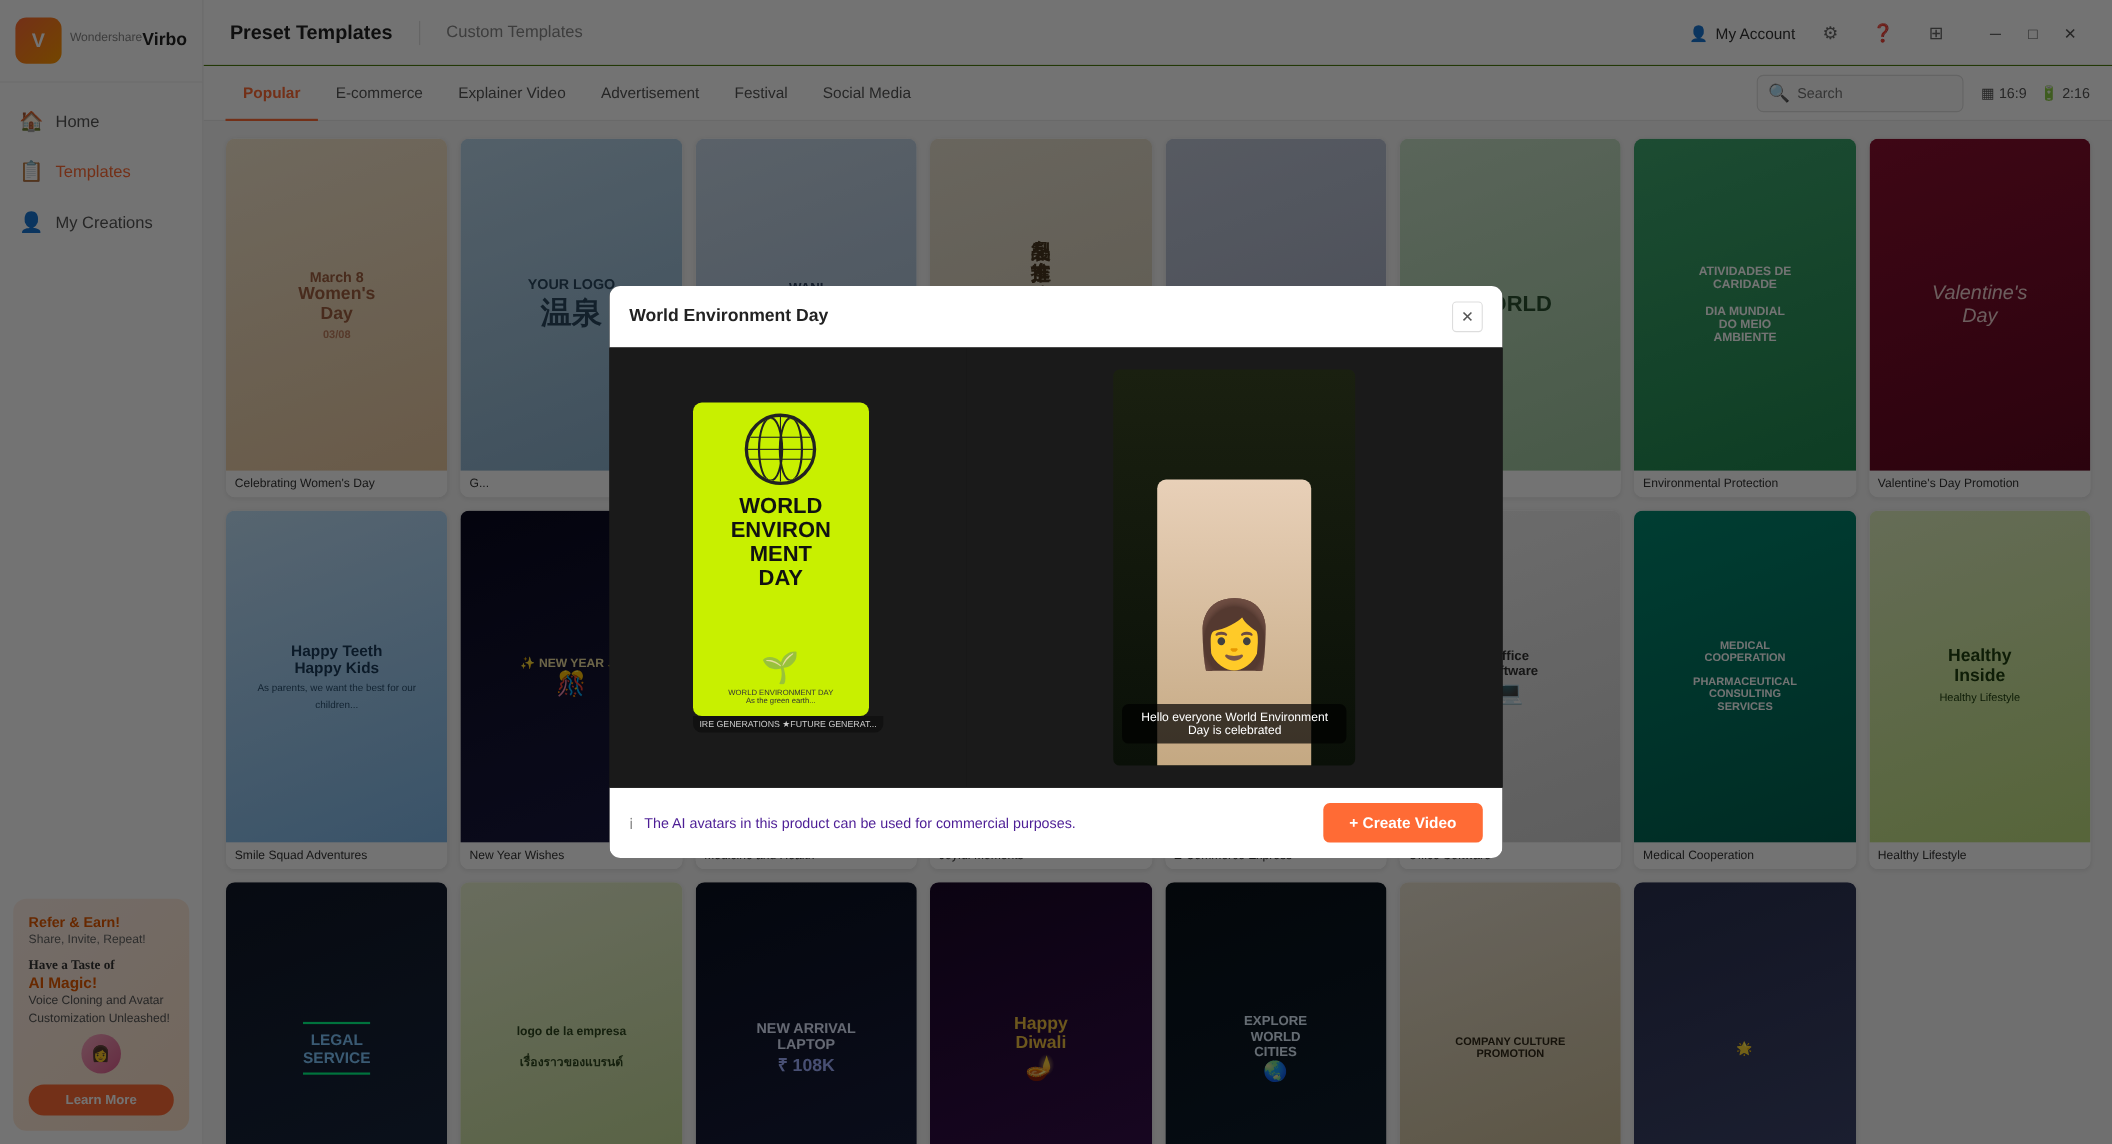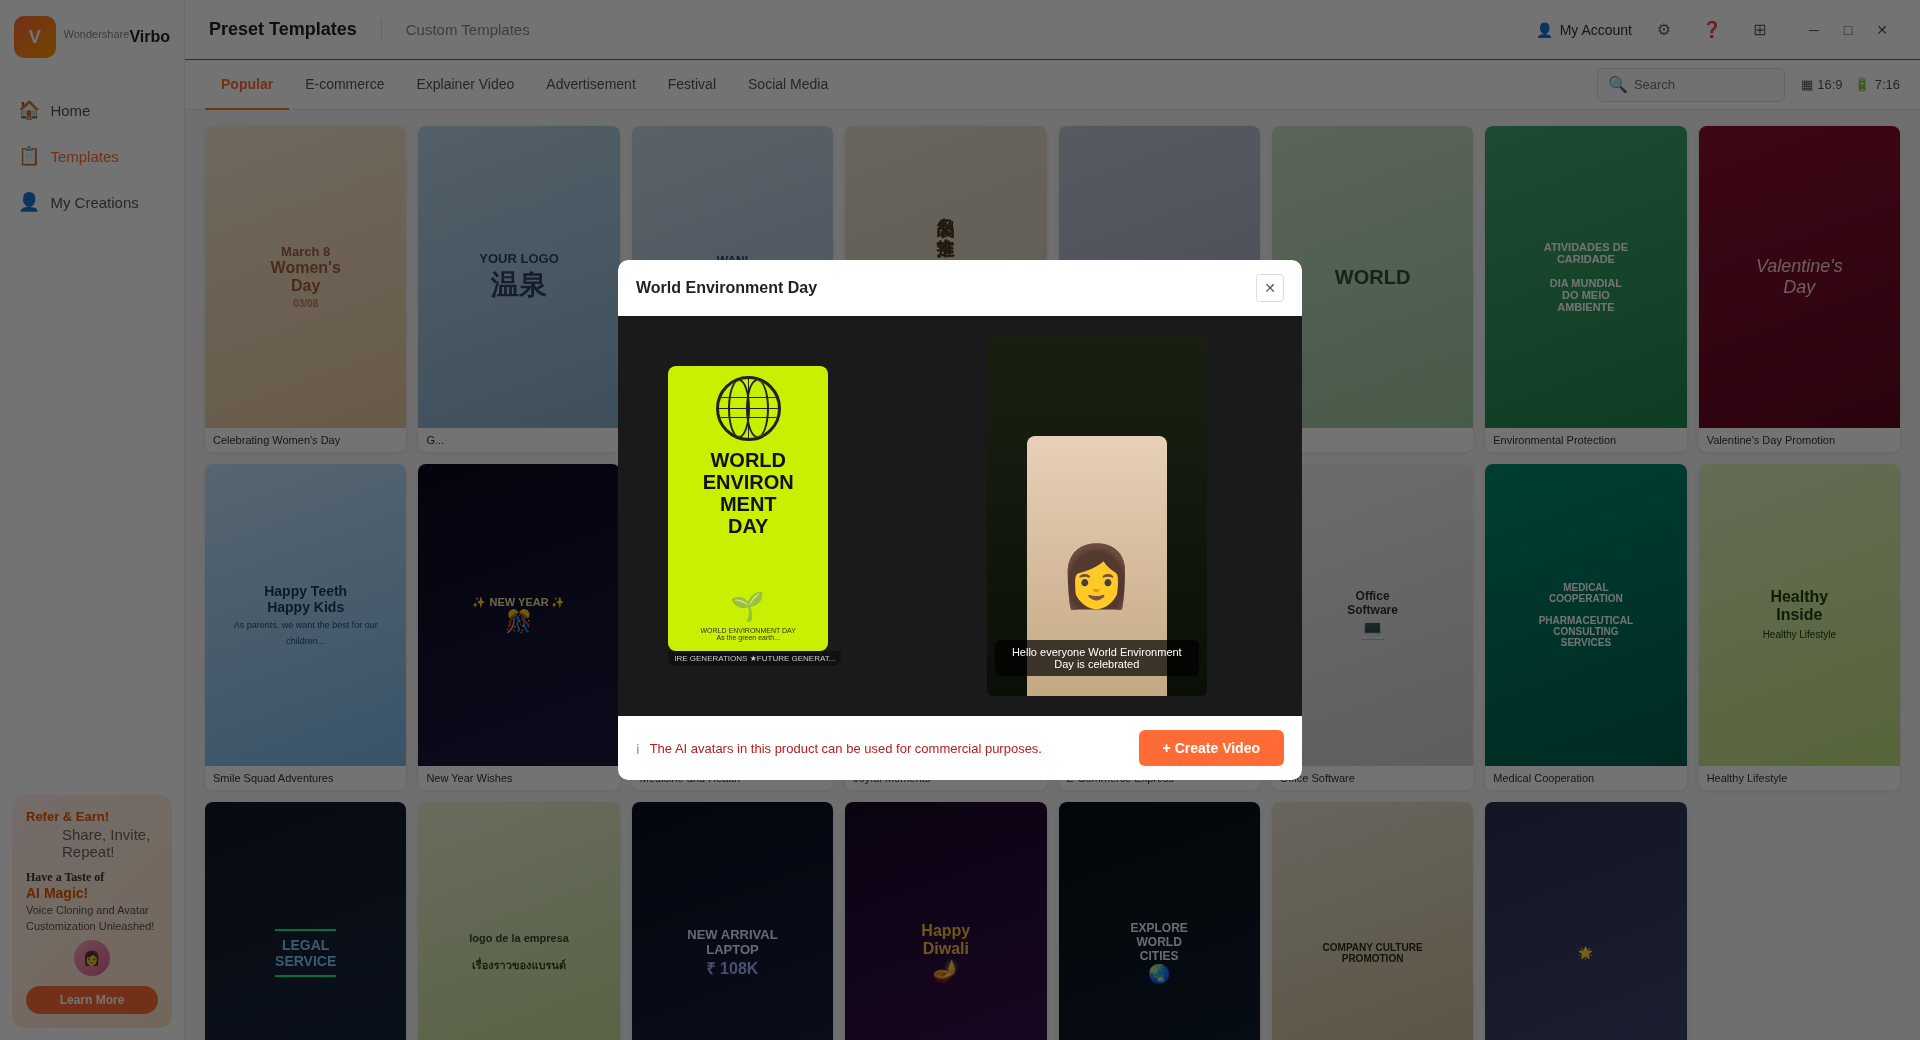--- a/index.html
+++ b/index.html
@@ -54,21 +54,21 @@
 
     .sidebar-promo {
       margin: 12px;
       background: linear-gradient(135deg, #fff0e8, #ffe4cc);
       border-radius: 12px;
       padding: 14px;
       font-size: 12px;
       color: #333;
     }
     .promo-title { font-weight: 700; font-size: 13px; color: #e55a00; }
-    .promo-sub { font-size: 15px; color: #666; margin-top: 2px; margin-left: 36px; }
+    .promo-sub { font-size: 11px; color: #666; margin-top: 2px; }
     .promo-section2 { margin-top: 10px; }
     .promo-section2 .promo-title { color: #333; font-size: 12px; font-family: Liberation Serif, serif; }
     .ai-magic { color: #e55a00; font-weight: 700; }
     .promo-section2 p { font-size: 11px; color: #555; margin-top: 2px; line-height: 1.4; }
     .learn-btn {
       display: block;
       margin-top: 10px;
       background: #ff6b35;
       color: white;
       border: none;
@@ -254,21 +254,21 @@
       top: 0; left: 0; right: 0; bottom: 0;
       background: rgba(0,0,0,0.55);
       z-index: 1000;
       display: flex;
       align-items: center;
       justify-content: center;
     }
     .modal {
       background: #1a1a1a;
       border-radius: 10px;
-      width: 684px;
+      width: 812px;
       overflow: hidden;
       position: relative;
     }
     .modal-header {
       background: #fff;
       padding: 14px 18px;
       display: flex;
       align-items: center;
       justify-content: space-between;
     }
@@ -325,21 +325,21 @@
     }
 
     .modal-footer {
       background: #fff;
       padding: 14px 18px;
       display: flex;
       align-items: center;
       gap: 10px;
     }
     .info-icon { color: #888; font-size: 14px; }
-    .modal-footer-text { font-size: 13px; color: #b91c1c; flex: 1; }
+    .modal-footer-text { font-size: 13px; color: #4c1d95; flex: 1; }
     .create-video-btn {
       background: #ff6b35;
       color: white;
       border: none;
       border-radius: 6px;
       padding: 10px 24px;
       font-size: 14px;
       font-weight: 600;
       cursor: pointer;
     }
@@ -427,21 +427,21 @@
     <div class="search-box">
       <span>🔍</span>
       <input type="text" placeholder="Search" style="">
     </div>
     <div class="ratio-badge">
       <span>▦</span>
       <span>16:9</span>
     </div>
     <div class="ratio-badge" style="margin-left:12px;">
       <span>🔋</span>
-      <span>7:16</span>
+      <span>2:16</span>
     </div>
   </div>
 
   <div class="templates-grid-container">
     <div class="templates-grid">
 
       <div class="template-card">
         <div class="card-thumb">
           <div class="card-thumb-inner theme-womens">
             <div style="text-align:center;color:#a06040;font-weight:700;font-size:13px;">March 8<br><span style="font-size:16px;">Women's<br>Day</span><br><span style="font-size:10px;color:#c08060;">03/08</span></div>

